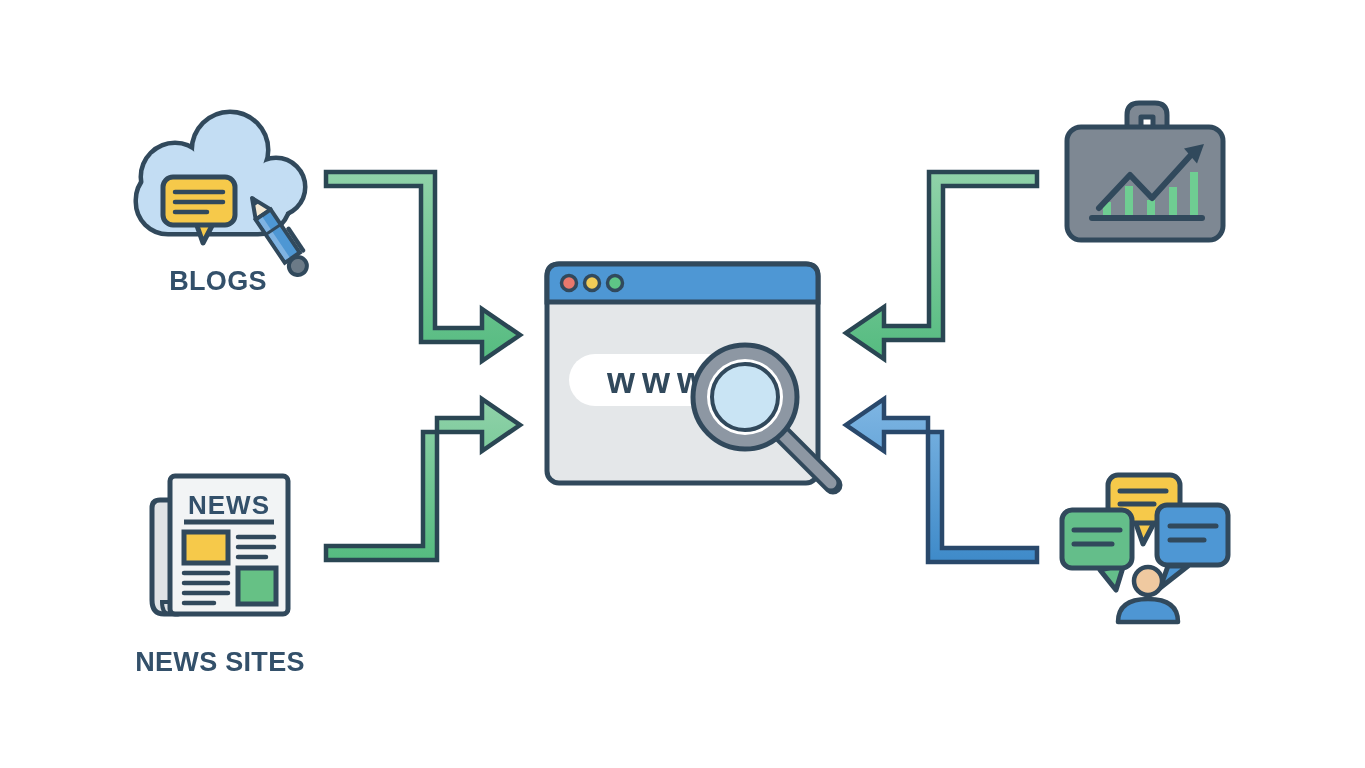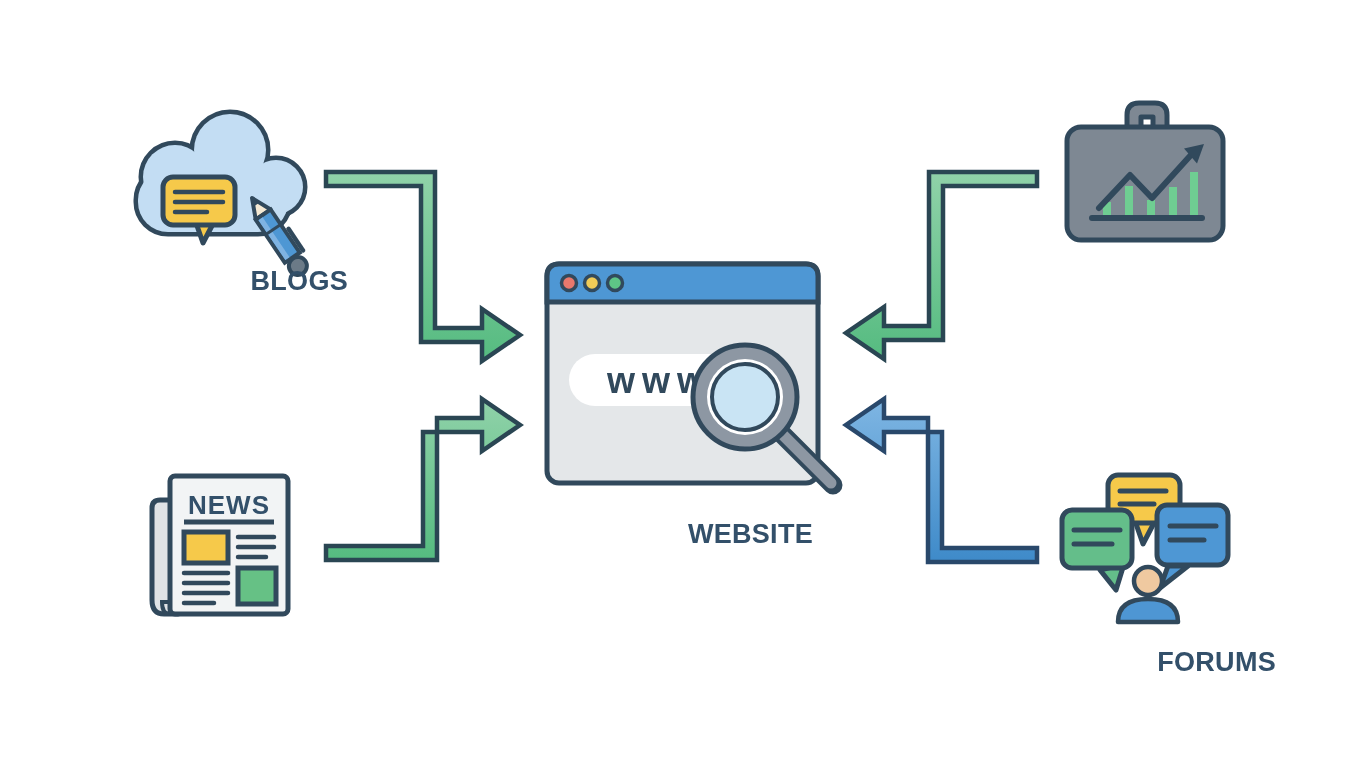--- a/index.html
+++ b/index.html
@@ -8,21 +8,21 @@
     background:#ffffff;
     font-family:"Liberation Sans", sans-serif;
     overflow:hidden;
     position:relative;
   }
   .canvas{position:absolute;left:0;top:0;width:1365px;height:768px;}
   .abs{position:absolute;}
   .node-label{
     position:absolute;
     width:260px;
-    text-align:right;
+    text-align:center;
     font-weight:700;
     font-size:27px;
     letter-spacing:0.3px;
     color:#33506A;
   }
   svg{display:block;overflow:visible;}
 </style>
 </head>
 <body>
 
@@ -123,21 +123,20 @@
       <text x="62" y="131" font-family="Liberation Sans, sans-serif" font-size="36" font-weight="700" fill="#31495C" letter-spacing="7">www</text>
     </g>
     <g>
       <line x1="237" y1="172" x2="288" y2="223" stroke="#31495C" stroke-width="19" stroke-linecap="round"></line>
       <line x1="237" y1="172" x2="286" y2="221" stroke="#8D97A3" stroke-width="11" stroke-linecap="round"></line>
       <circle cx="200" cy="135" r="52" fill="#8D97A3" stroke="#31495C" stroke-width="5"></circle>
       <circle cx="200" cy="135" r="38" fill="#FFFFFF"></circle>
       <circle cx="200" cy="135" r="33" fill="#C9E4F4" stroke="#31495C" stroke-width="4"></circle>
     </g>
   </svg>
-  <div class="node-label" style="left:553px;top:519px">WEBSITE</div>
 
   <svg class="abs" style="left:148px;top:470px" width="150" height="158" viewBox="0 0 150 158">
     <g>
       <path d="M30,144 L16,144 Q4,144 4,130 L4,38 Q4,30 12,30 L30,30 Z" fill="#E0E3E6" stroke="#31495C" stroke-width="5" stroke-linejoin="round"></path>
       <path d="M22,144 Q14,144 14,132 L22,132" fill="none" stroke="#31495C" stroke-width="4"></path>
       <rect x="22" y="6" width="118" height="138" rx="5" fill="#F2F4F5" stroke="#31495C" stroke-width="5"></rect>
       <text x="81" y="44" text-anchor="middle" font-family="Liberation Sans, sans-serif" font-size="26" font-weight="700" fill="#33506A" letter-spacing="1">NEWS</text>
       <line x1="36" y1="52" x2="126" y2="52" stroke="#31495C" stroke-width="5"></line>
       <rect x="36" y="62" width="44" height="31" fill="#F6C94A" stroke="#31495C" stroke-width="5"></rect>
       <g stroke="#31495C" stroke-width="4.5" stroke-linecap="round">
@@ -145,20 +144,21 @@
           <line x1="90" y1="77" x2="126" y2="77"></line>
         <line x1="90" y1="87" x2="118" y2="87"></line>
         <line x1="36" y1="103" x2="80" y2="103"></line>
           <line x1="36" y1="113" x2="80" y2="113"></line>
         <line x1="36" y1="123" x2="80" y2="123"></line>
           <line x1="36" y1="133" x2="66" y2="133"></line>
       </g>
       <rect x="90" y="98" width="38" height="36" fill="#66C185" stroke="#31495C" stroke-width="5"></rect>
     </g>
   </svg>
+  <div class="node-label" style="left:90px;top:647px">NEWS SITES</div>
 
   <svg class="abs" style="left:1056px;top:466px" width="184" height="162" viewBox="0 0 184 162">
     <g>
 
       <g>
         <polygon points="79,55 87,78 99,55" fill="#F6C94A" stroke="#31495C" stroke-width="5" stroke-linejoin="round"></polygon>
         <rect x="52" y="9" width="72" height="48" rx="10" fill="#F6C94A" stroke="#31495C" stroke-width="5"></rect>
         <g stroke="#31495C" stroke-width="5" stroke-linecap="round">
           <line x1="64" y1="25" x2="110" y2="25"></line>
             <line x1="64" y1="38" x2="98" y2="38"></line>
@@ -182,15 +182,14 @@
             <line x1="114" y1="74" x2="148" y2="74"></line>
         </g>
       </g>
 
       <g>
         <circle cx="92" cy="115" r="14" fill="#EFC9A0" stroke="#31495C" stroke-width="4.5"></circle>
         <path d="M62,156 Q62,133 92,133 Q122,133 122,156 Z" fill="#4E96D3" stroke="#31495C" stroke-width="4.5" stroke-linejoin="round"></path>
       </g>
     </g>
   </svg>
-  <div class="node-label" style="left:1016px;top:647px">FORUMS</div>
 
 </div>
 
 </body></html>

